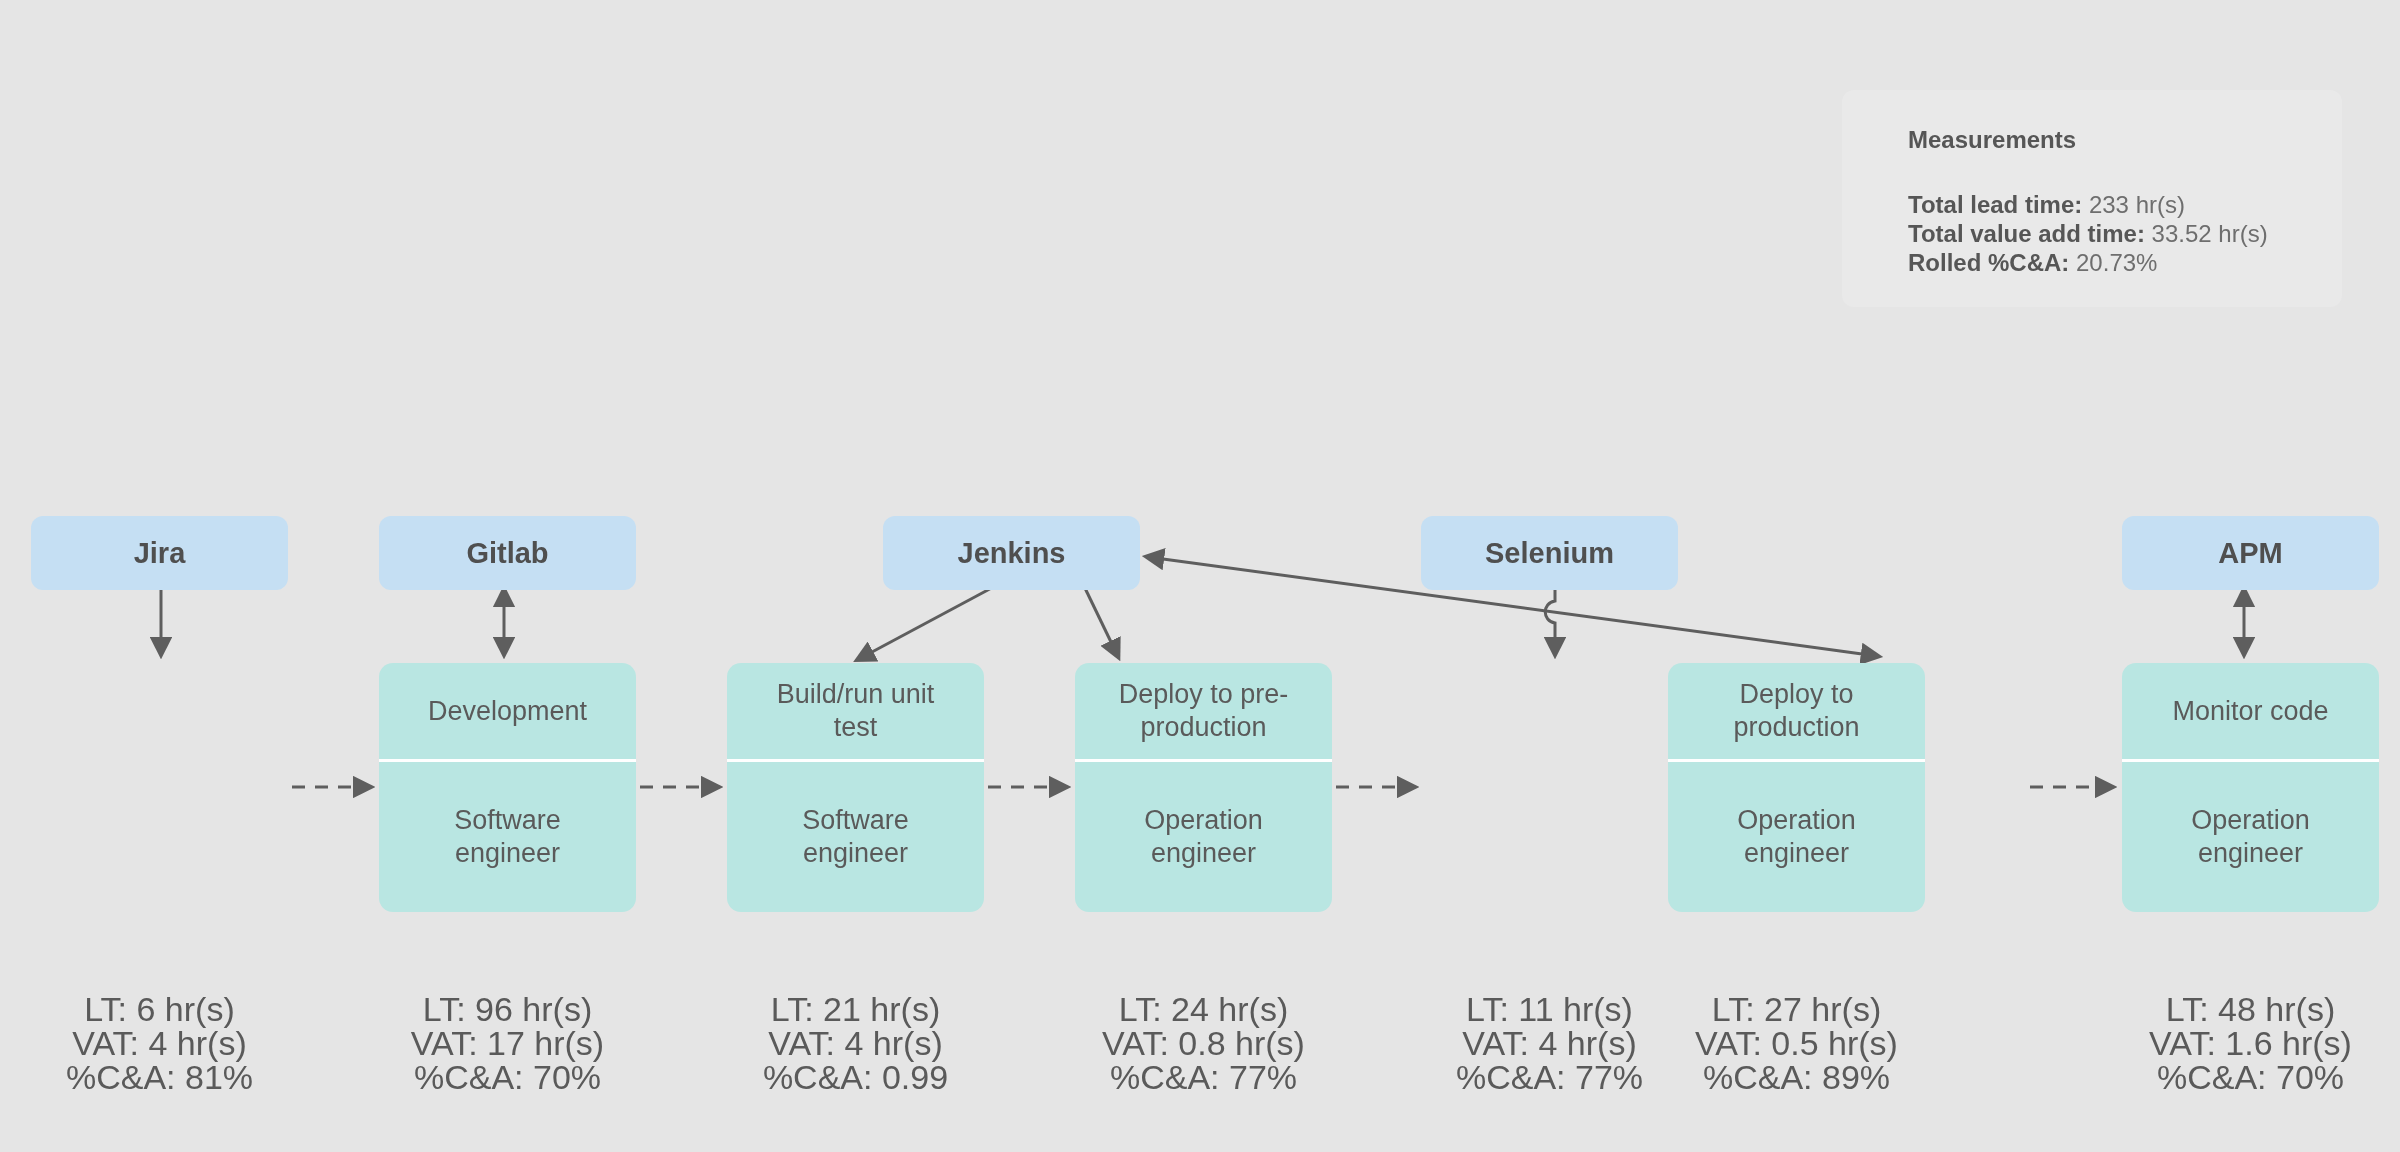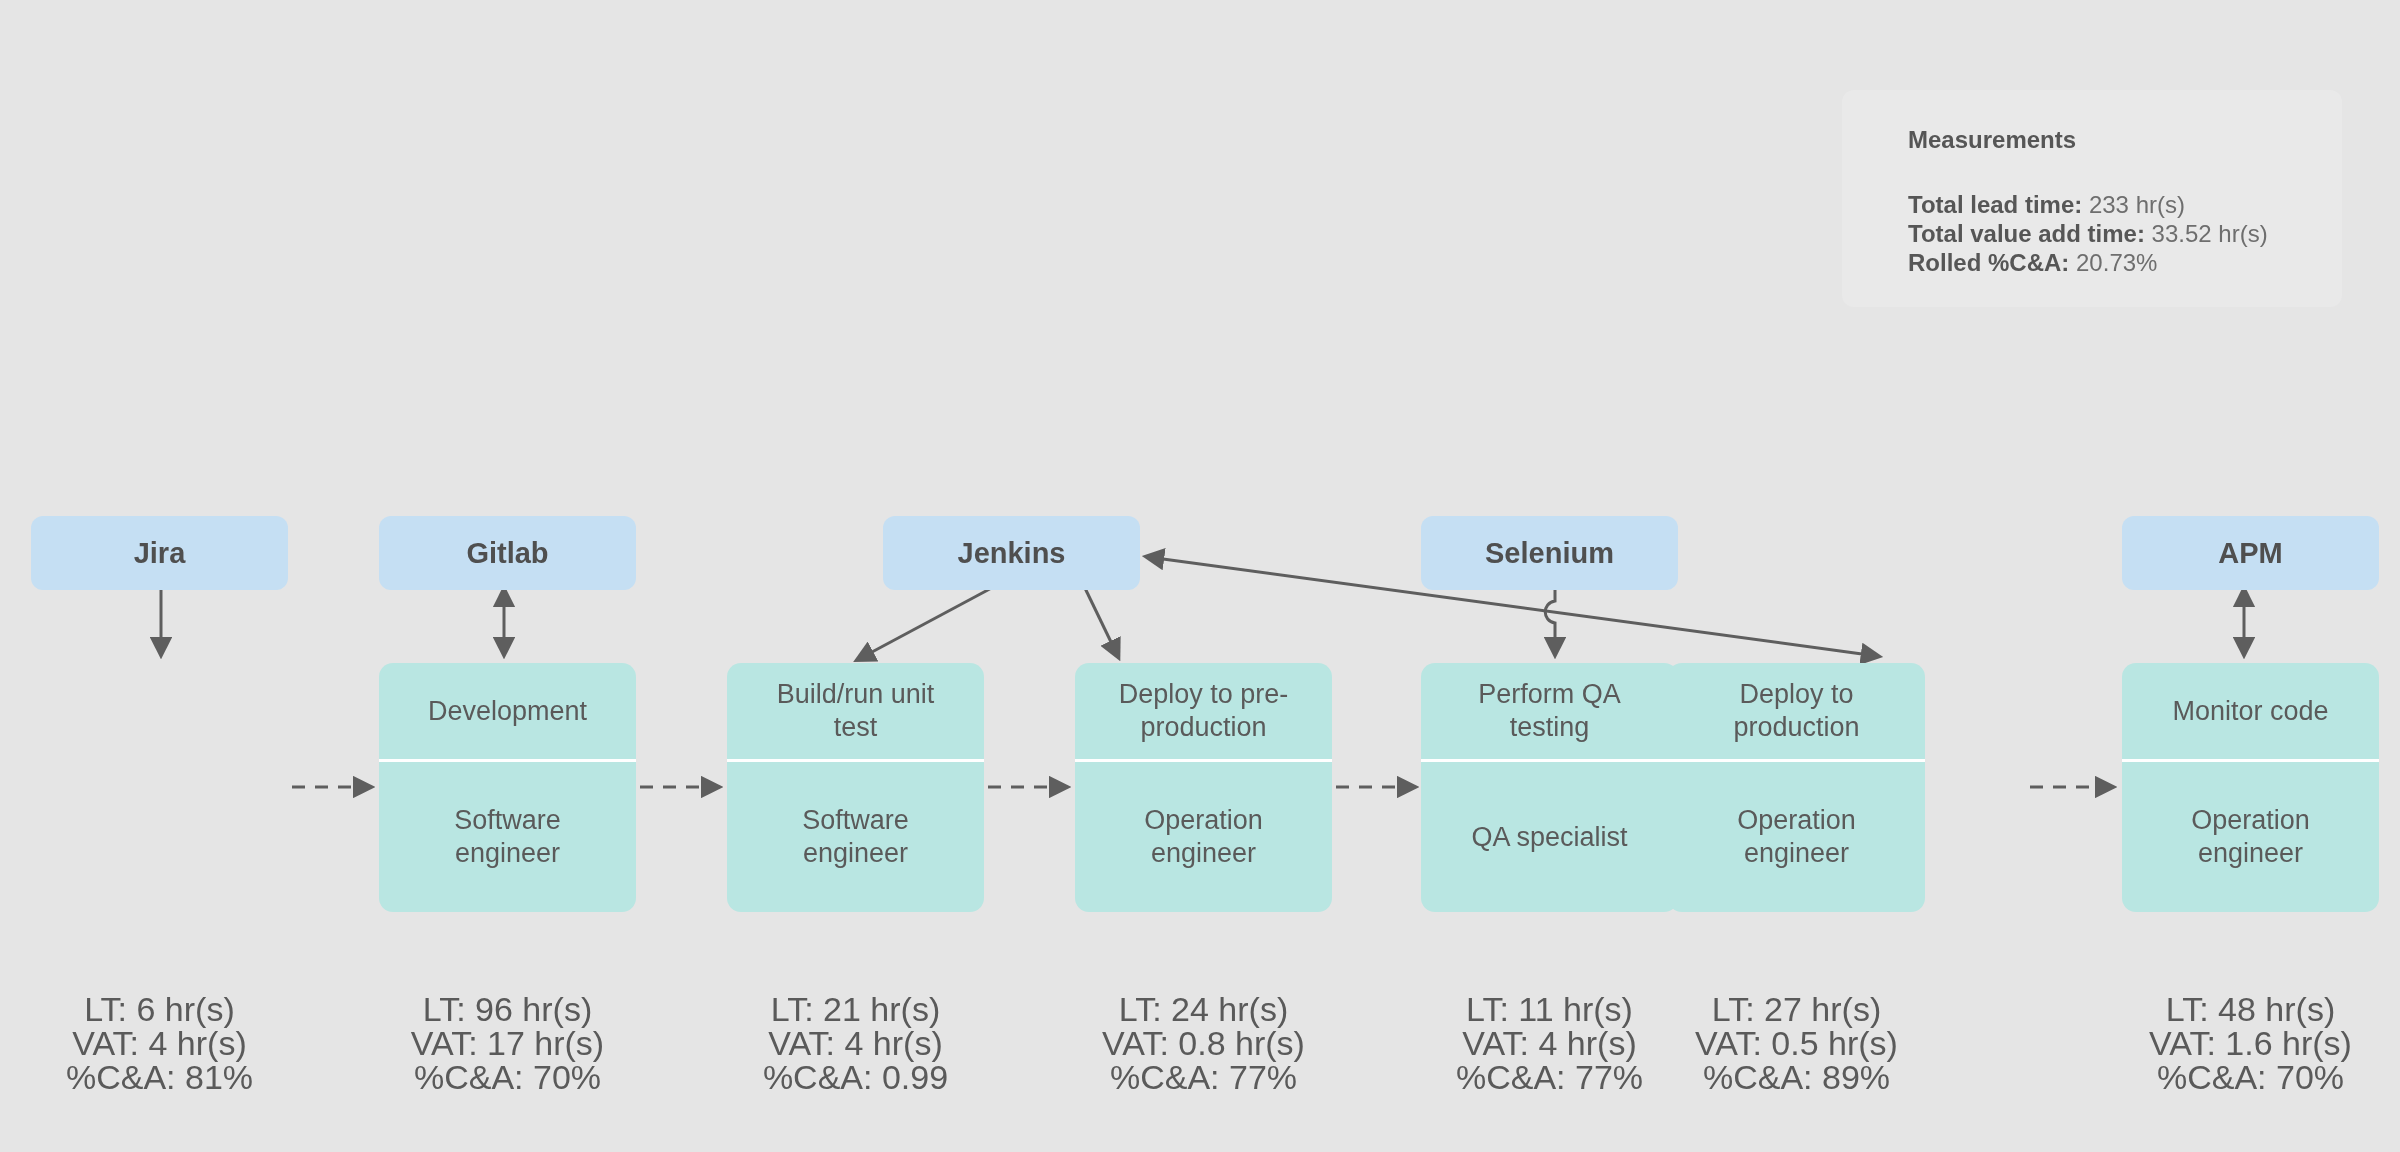--- a/index.html
+++ b/index.html
@@ -107,24 +107,20 @@
     <div class="step-bottom">Software engineer</div>
   </div>
   <div class="step c3">
     <div class="step-top">Build/run unit test</div>
     <div class="step-bottom">Software engineer</div>
   </div>
   <div class="step c4">
     <div class="step-top">Deploy to pre-production</div>
     <div class="step-bottom">Operation engineer</div>
   </div>
-  <div class="step c5">
-    <div class="step-top">Perform QA testing</div>
-    <div class="step-bottom">QA specialist</div>
-  </div>
   <div class="step c6">
     <div class="step-top">Deploy to production</div>
     <div class="step-bottom">Operation engineer</div>
   </div>
   <div class="step c7">
     <div class="step-top">Monitor code</div>
     <div class="step-bottom">Operation engineer</div>
   </div>
 
   <div class="metrics c1">

